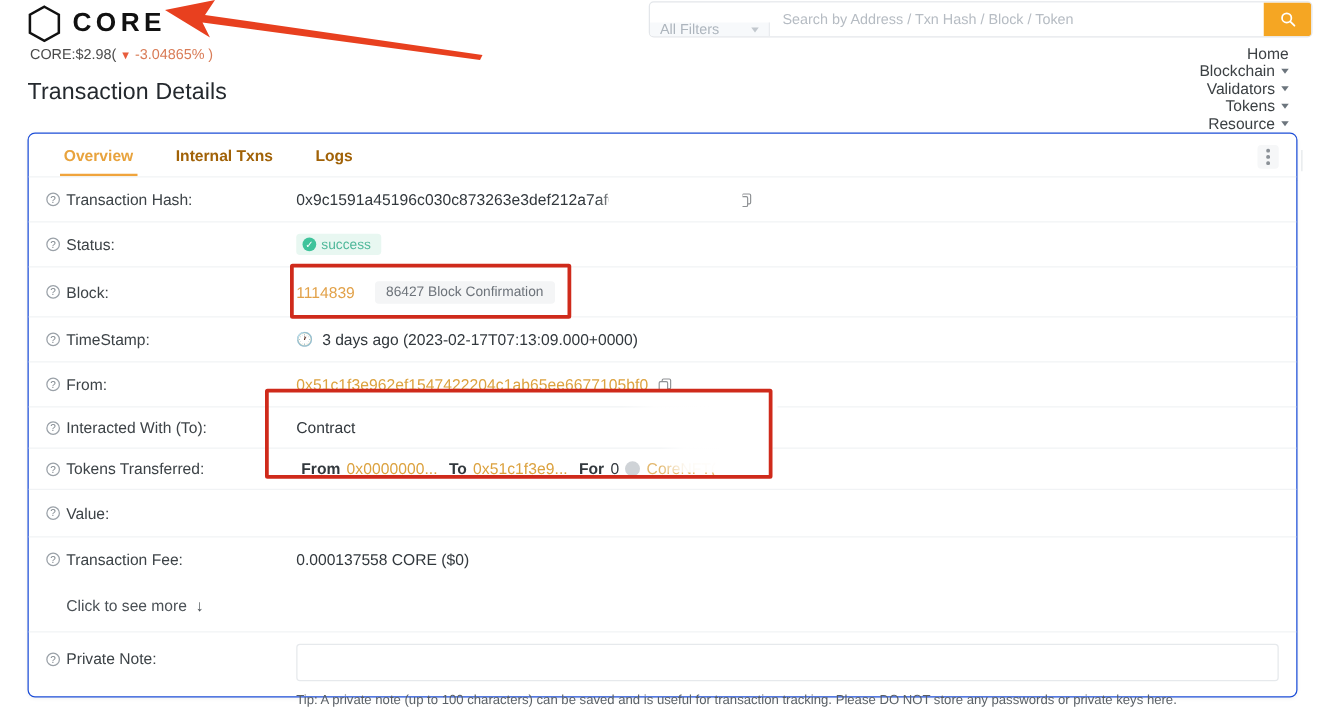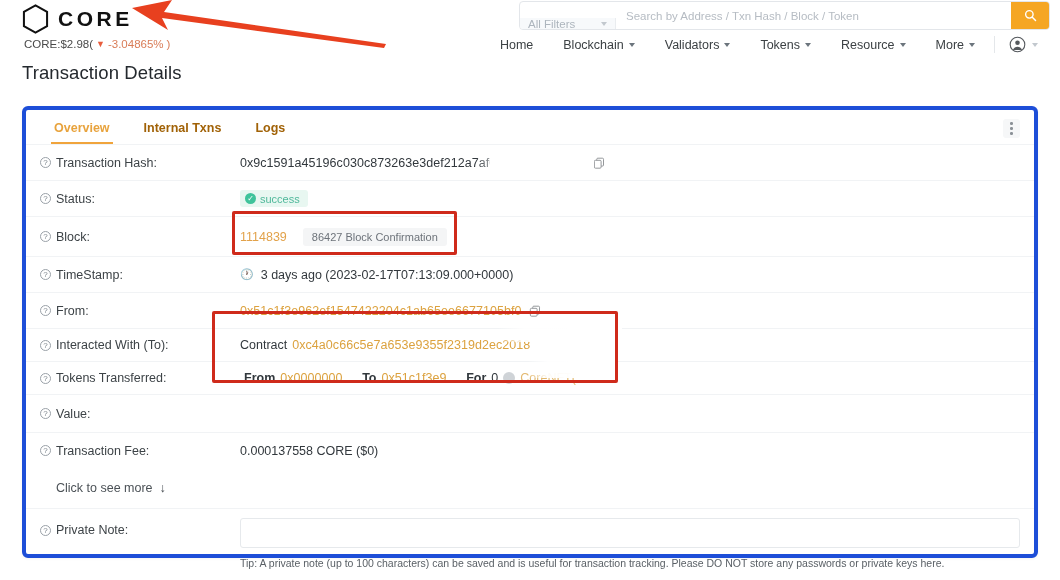--- a/index.html
+++ b/index.html
@@ -43,39 +43,39 @@
     flex:1; border:0; outline:0; padding:0 10px; font-size:11.5px;
     color:#555; font-family:"Liberation Sans", sans-serif; background:#fff;
   }
   .searchinput::placeholder { color:#b6bcc3; }
   .searchbtn {
     width:38px; background:#f5a623; display:flex; align-items:center; justify-content:center;
     border:0; cursor:pointer;
   }
 
   
-  .nav { position:absolute; right:14px; top:36px; display:flex; align-items:center; gap:0; }
+  .nav { position:absolute; right:14px; top:36px; display:flex; align-items:flex-end; gap:0;flex-direction:column; }
   .navitem {
     display:flex; align-items:center; gap:5px;
     font-size:12.5px; color:#3c4144; padding:0 15px; cursor:pointer; white-space:nowrap;
   }
   .navitem .caret { border-top-color:#6c757d; }
   .navdiv { width:1px; height:17px; background:#e4e7ea; margin:0 4px; }
   .acct { display:flex; align-items:center; gap:6px; padding:0 8px 0 10px; cursor:pointer; }
 
   
   .pagetitle {
     position:absolute; left:22px; top:62px;
     font-size:18.5px; font-weight:400; color:#24292e; letter-spacing:0.1px;
   }
 
   
   .card {
     position:absolute; left:22px; top:106px; width:1016px; height:452px;
-    background:#fff; border:4px solid #1d4ed8; border-radius:6px;
+    background:#fff; border:1px solid #1d4ed8; border-radius:6px;
     box-shadow:0 1px 3px rgba(0,0,0,.05);
   }
 
   .tabs { position:relative; height:34px; padding-left:11px; display:flex; align-items:flex-end; gap:0; }
   .tab {
     font-size:12.5px; padding:0 17px 9px 17px; color:#a16207; font-weight:700; cursor:pointer;
     position:relative; white-space:nowrap;
   }
   .tab.active { color:#e8a33d; }
   .tab.active:after {
@@ -306,21 +306,20 @@
         </div>
       </div>
 
       <div class="row" style="min-height:33px;">
         <div class="rlabel">
           <span class="q">?</span>
           <span>Interacted With (To):</span>
         </div>
         <div class="rval" style="gap:5px;">
           <span>Contract</span>
-          <span class="lnk mono">0xc4a0c66c5e7a653e9355f2319d2ec2018</span>
         </div>
       </div>
 
       <div class="row" style="min-height:33px;">
         <div class="rlabel">
           <span class="q">?</span>
           <span>Tokens Transferred:</span>
         </div>
         <div class="rval" style="gap:5px; padding-left:4px;">
           <b>From</b>

